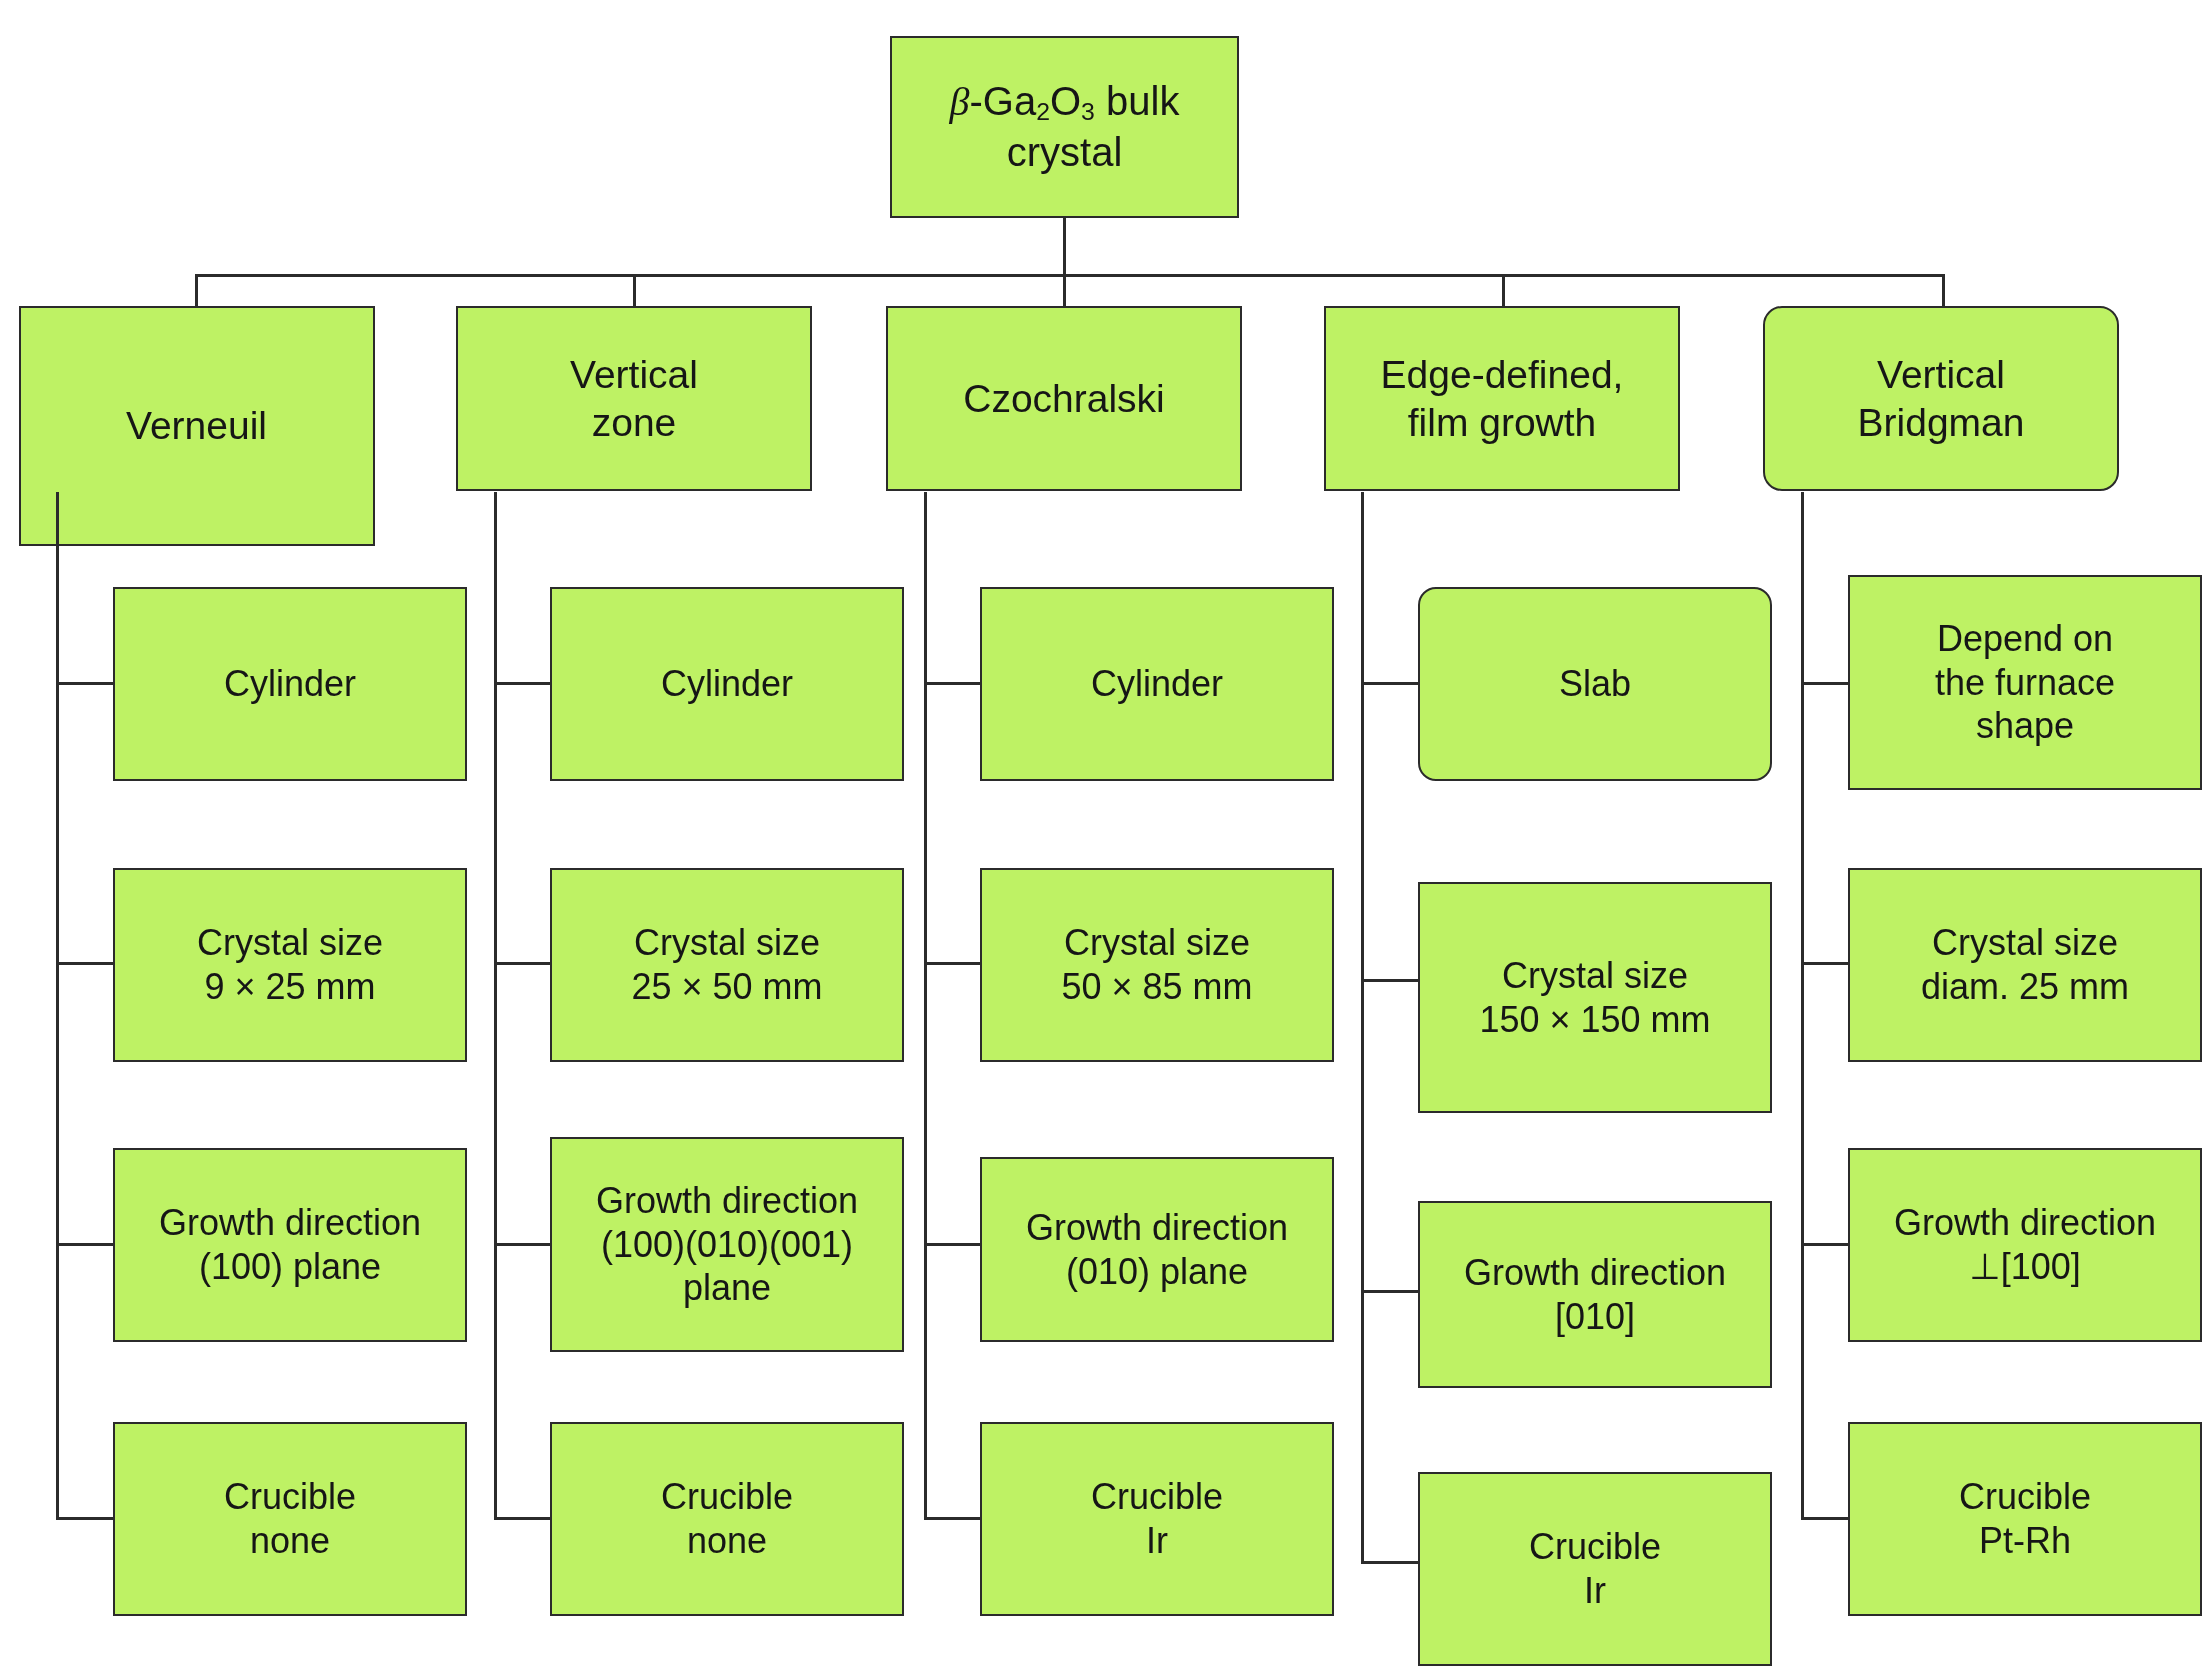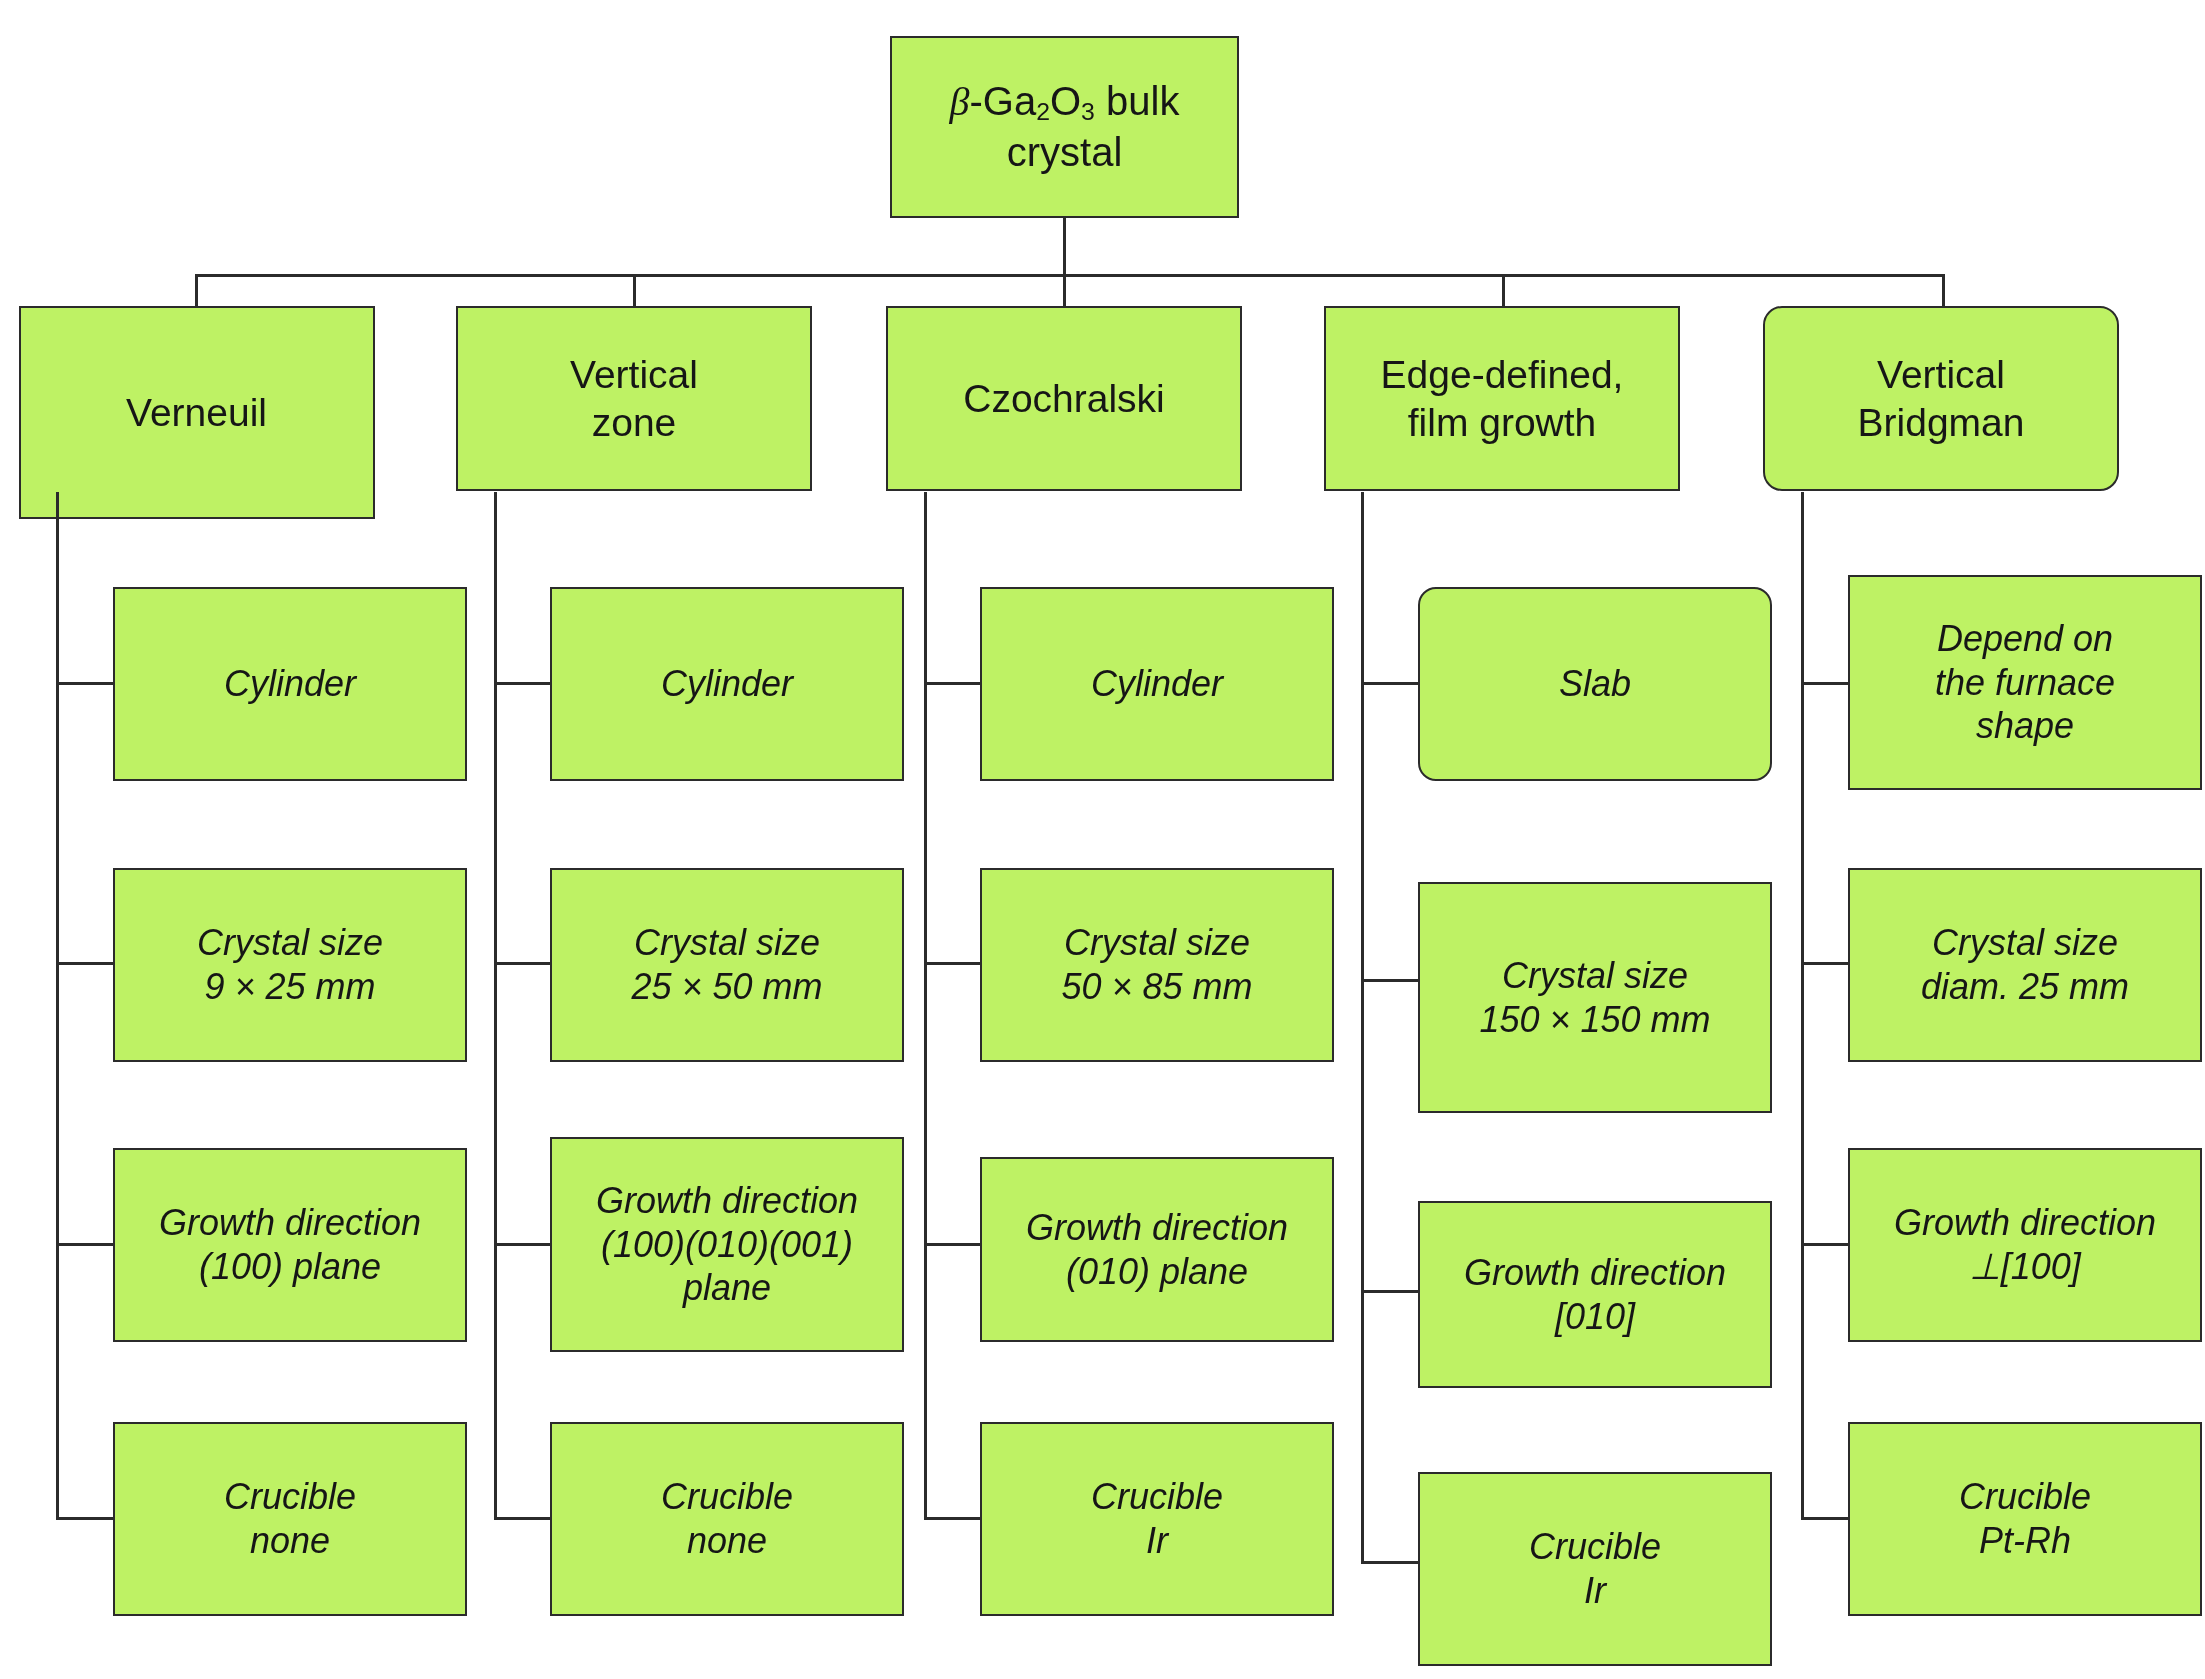--- a/index.html
+++ b/index.html
@@ -27,21 +27,21 @@
     text-align: center;
     line-height: 1.22;
     padding: 3px 4.4px;
   }
   .node .txt {
     display: block;
     white-space: pre-line;
   }
   .root-node { font-size: 40px; }
   .method-node { font-size: 39px; }
-  .attr-node { font-size: 36px; font-style: italic; }
+  .attr-node { font-size: 36px; }
   sub {
     font-size: 0.62em;
     vertical-align: -0.22em;
   }
   .beta {
     font-family: "Liberation Serif", serif;
     font-style: italic;
   }
   .line {
     position: absolute;
@@ -62,21 +62,21 @@
   <div class="line vline" style="left:1063px; top:217px; width:3px; height:59px;"></div>
 
   <div class="line hline" style="left:195px; top:274px; width:1750px; height:3px;"></div>
 
   <div class="line vline" style="left:195px; top:274px; width:3px; height:34px;"></div>
   <div class="line vline" style="left:633px; top:274px; width:3px; height:34px;"></div>
   <div class="line vline" style="left:1063px; top:274px; width:3px; height:34px;"></div>
   <div class="line vline" style="left:1502px; top:274px; width:3px; height:34px;"></div>
   <div class="line vline" style="left:1942px; top:274px; width:3px; height:34px;"></div>
 
-  <div class="node method-node" style="left:18.5px; top:306px; width:356px; height:213px;text-align:center;">
+  <div class="node method-node" style="left:18.5px; top:306px; width:356px; height:240px;text-align:center;">
     <span class="txt">Verneuil</span>
   </div>
   <div class="line vline" style="left:56px; top:492px; width:3px; height:1028px;"></div>
 
   <div class="line hline" style="left:56px; top:682px; width:58px; height:3px;"></div>
   <div class="node attr-node" style="left:113px; top:587px; width:354px; height:194px;">
     <span class="txt">Cylinder</span>
   </div>
 
   <div class="line hline" style="left:56px; top:962px; width:58px; height:3px;"></div>

